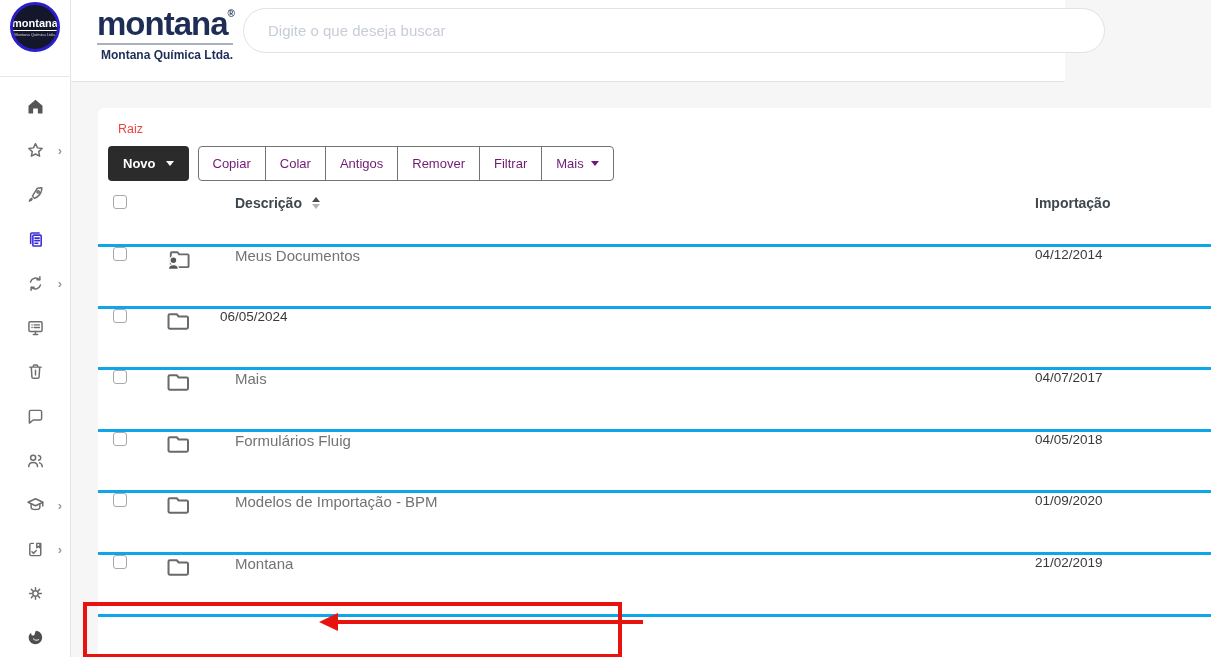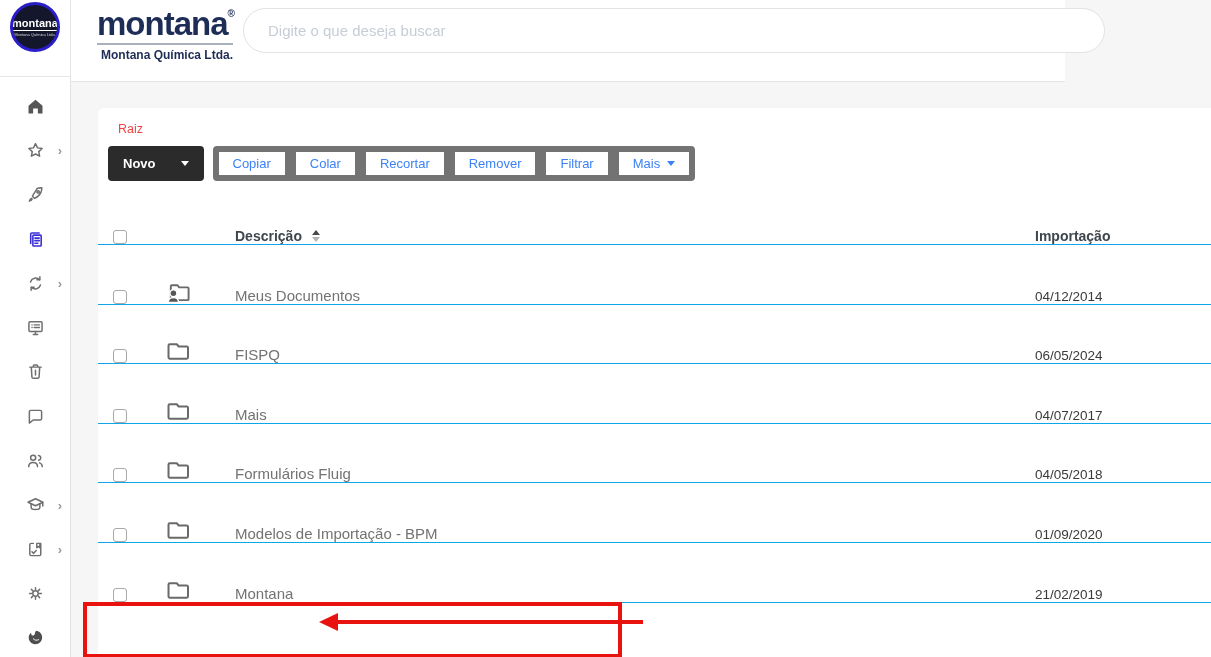--- a/index.html
+++ b/index.html
@@ -26,29 +26,29 @@
   .logo-word sup{font-size:10px;vertical-align:18px;letter-spacing:0;}
   .logo-rule{height:2px;background:#a9b1bd;margin-top:3px;width:136px;}
   .logo-sub{font-size:12px;font-weight:bold;color:#1e2d56;margin-top:3px;text-align:right;width:136px;white-space:nowrap;}
   .search-pill{position:absolute;left:173px;top:8px;right:-40px;height:45px;border:1px solid #e2e2e2;border-radius:24px;background:#fff;box-sizing:border-box;display:flex;align-items:center;}
   .search-pill input{border:none;outline:none;background:transparent;width:100%;height:100%;padding:0 0 0 24px;font-size:15px;font-family:"Liberation Sans",sans-serif;color:#444;}
   .search-pill input::placeholder{color:#c7cdd6;}
   
   .panel{position:absolute;left:98px;top:108px;width:1113px;height:549px;background:#ffffff;border-radius:6px 0 0 0;box-sizing:border-box;}
   .breadcrumb{margin:14px 0 0 20px;font-size:12.5px;color:#ef4444;display:inline-block;cursor:pointer;}
   .toolbar{display:flex;margin:9px 0 0 10px;align-items:center;}
-  .btn-new{background:#2b2b2b;color:#fff;font-weight:bold;font-size:13px;height:35px;padding:0 15px;border:none;border-radius:4px;display:flex;align-items:center;gap:25px;cursor:pointer;font-family:"Liberation Sans",sans-serif;}
+  .btn-new{background:#2b2b2b;color:#fff;font-weight:bold;font-size:13px;height:35px;padding:0 15px;border:none;border-radius:4px;display:flex;align-items:center;gap:10px;cursor:pointer;font-family:"Liberation Sans",sans-serif;}
   .caret{width:0;height:0;border-left:4px solid transparent;border-right:4px solid transparent;border-top:5px solid currentColor;display:inline-block;}
   .btn-group{display:flex;margin-left:9px;}
-  .btn{background:#fff;border:6px solid #737373;color:#3b82f6;font-size:13px;height:35px;padding:0 14px;margin-left:-1px;cursor:pointer;display:flex;align-items:center;gap:7px;font-family:"Liberation Sans",sans-serif;box-sizing:border-box;}
+  .btn{background:#fff;border:1px solid #737373;color:#701a75;font-size:13px;height:35px;padding:0 14px;margin-left:-1px;cursor:pointer;display:flex;align-items:center;gap:7px;font-family:"Liberation Sans",sans-serif;box-sizing:border-box;}
   .btn:first-child{border-radius:4px 0 0 4px;margin-left:0;}
   .btn:last-child{border-radius:0 4px 4px 0;}
   
   .table{margin-top:14px;}
-  .trow{display:flex;align-items:flex-end;border-bottom:1px solid #0ea5e9;}
+  .trow{display:flex;align-items:flex-start;border-bottom:3px solid #0ea5e9;}
   .thead{height:49px;}
   .tbodyrow{height:58.6px;}
   .col-check{width:52px;padding-left:15px;box-sizing:border-box;display:flex;align-items:center;}
   .col-icon{width:70px;display:flex;align-items:center;padding-left:15px;box-sizing:border-box;}
   .col-name{flex:1;padding-left:15px;font-size:15px;color:#737373;white-space:pre;display:flex;align-items:center;gap:6px;}
   .col-date{width:176px;font-size:13.5px;color:#3a3a3a;}
   .thead .col-name,.thead .col-date{font-weight:bold;font-size:14px;color:#3f474e;}
   input[type=checkbox]{appearance:none;-webkit-appearance:none;width:14px;height:14px;border:1px solid #a8a8a8;border-radius:3px;background:#fff;margin:0;cursor:pointer;}
   .sort{display:inline-flex;flex-direction:column;gap:2px;margin-left:4px;}
   .sort .up{width:0;height:0;border-left:4px solid transparent;border-right:4px solid transparent;border-bottom:5px solid #4a4a4a;}
@@ -169,21 +169,21 @@
 <div class="panel">
   <span class="breadcrumb">Raiz</span>
   <div class="toolbar">
     <button class="btn-new">
         <span>Novo</span>
         <span class="caret"></span>
       </button>
     <div class="btn-group">
       <button class="btn">Copiar</button>
       <button class="btn">Colar</button>
-      <button class="btn">Recortar</button>
+      <button class="btn">Antigos</button>
       <button class="btn">Remover</button>
       <button class="btn">Filtrar</button>
       <button class="btn">
           <span>Mais</span>
           <span class="caret"></span>
         </button>
     </div>
   </div>
 
   <div class="table">
@@ -219,21 +219,20 @@
   <div class="trow tbodyrow">
     <div class="col-check">
             <input type="checkbox" style="">
           </div>
     <div class="col-icon">
 
       <svg class="row-ic" viewBox="0 0 27 25">
         <path d="M4.5 5.5h7.2l2 2.3h8.3c.8 0 1.4.6 1.4 1.4v9.9c0 .8-.6 1.4-1.4 1.4H4.5c-.8 0-1.4-.6-1.4-1.4V6.9c0-.8.6-1.4 1.4-1.4z" fill="none" stroke="#6a6a6a" stroke-width="2.1" stroke-linejoin="round"></path>
       </svg>
     </div>
-    <div class="col-name">FISPQ</div>
     <div class="col-date">06/05/2024</div>
   </div>
 
   <div class="trow tbodyrow">
     <div class="col-check">
             <input type="checkbox" style="">
           </div>
     <div class="col-icon">
 
       <svg class="row-ic" viewBox="0 0 27 25">

